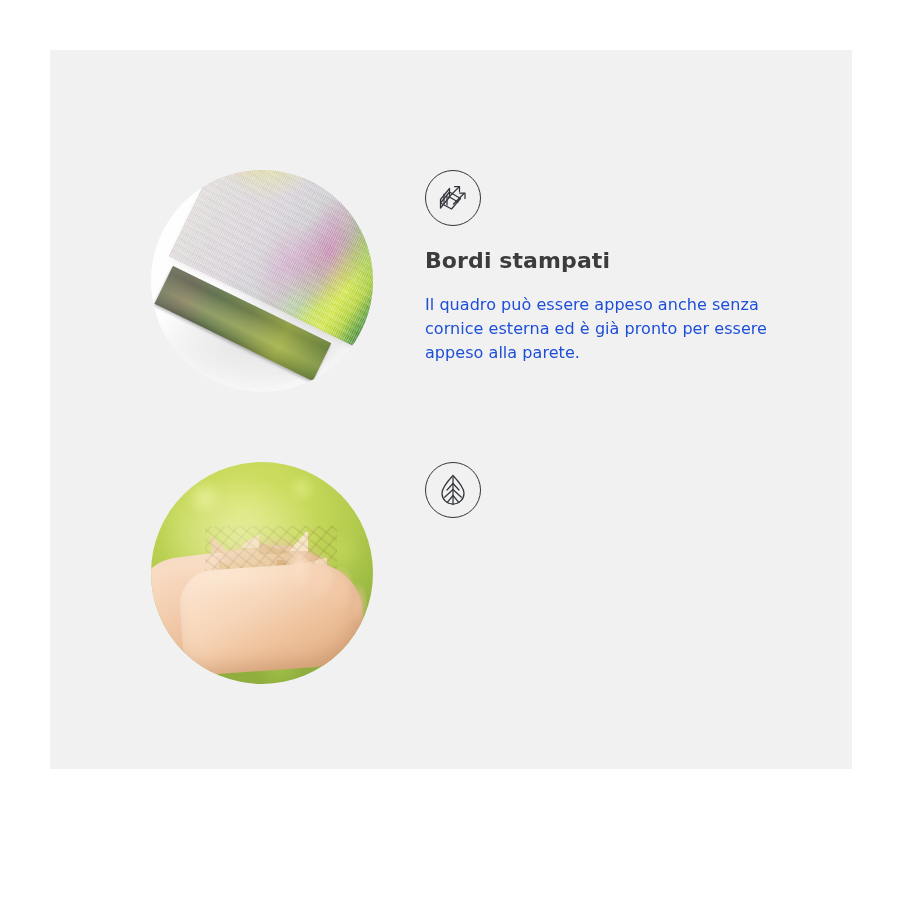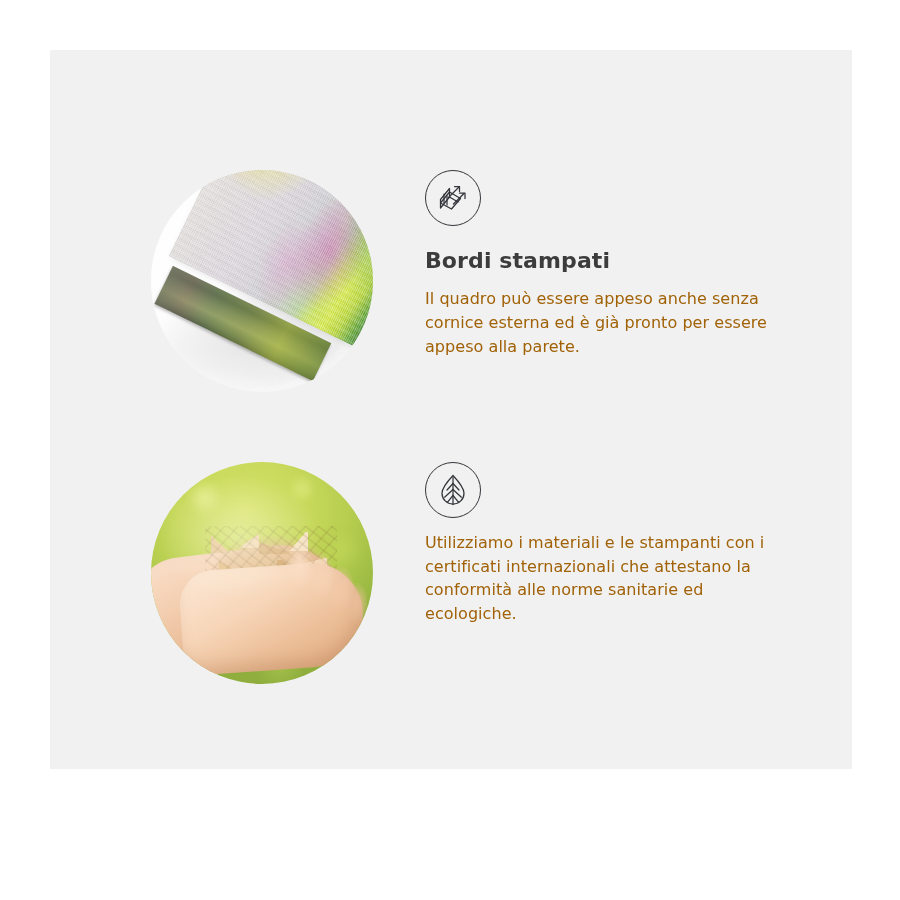--- a/index.html
+++ b/index.html
@@ -299,24 +299,24 @@
   .feature-title {
     margin: 22px 0 0 0;
     font-size: 22px;
     font-weight: 600;
     line-height: 1.2;
     color: #3c3c3c;
     letter-spacing: 0.1px;
   }
 
   .feature-text {
-    margin: 13px 0 0 0;
+    margin: 19px 0 0 0;
     font-size: 16px;
     line-height: 1.48;
-    color: #a16207;
+    color: #1d4ed8;
     width: 372px;
     letter-spacing: 0.05px;
   }
 </style>
 </head>
 <body>
 
 <div class="page">
   <div class="panel">
     <div class="features">
@@ -378,19 +378,18 @@
               <path d="M17 4.5 L17 31.5"></path>
 
               <path d="M17 10.5 L11.0 17.0"></path>
               <path d="M17 10.5 L23.0 17.0"></path>
               <path d="M17 16.5 L8.6 24.2"></path>
               <path d="M17 16.5 L25.4 24.2"></path>
               <path d="M17 22.5 L11.5 29.2"></path>
               <path d="M17 22.5 L22.5 29.2"></path>
             </svg>
           </div>
-          <p class="feature-text">Utilizziamo i materiali e le stampanti con i certificati internazionali che attestano la conformità alle norme sanitarie ed ecologiche.</p>
         </div>
       </div>
 
     </div>
   </div>
 </div>
 
 </body></html>

